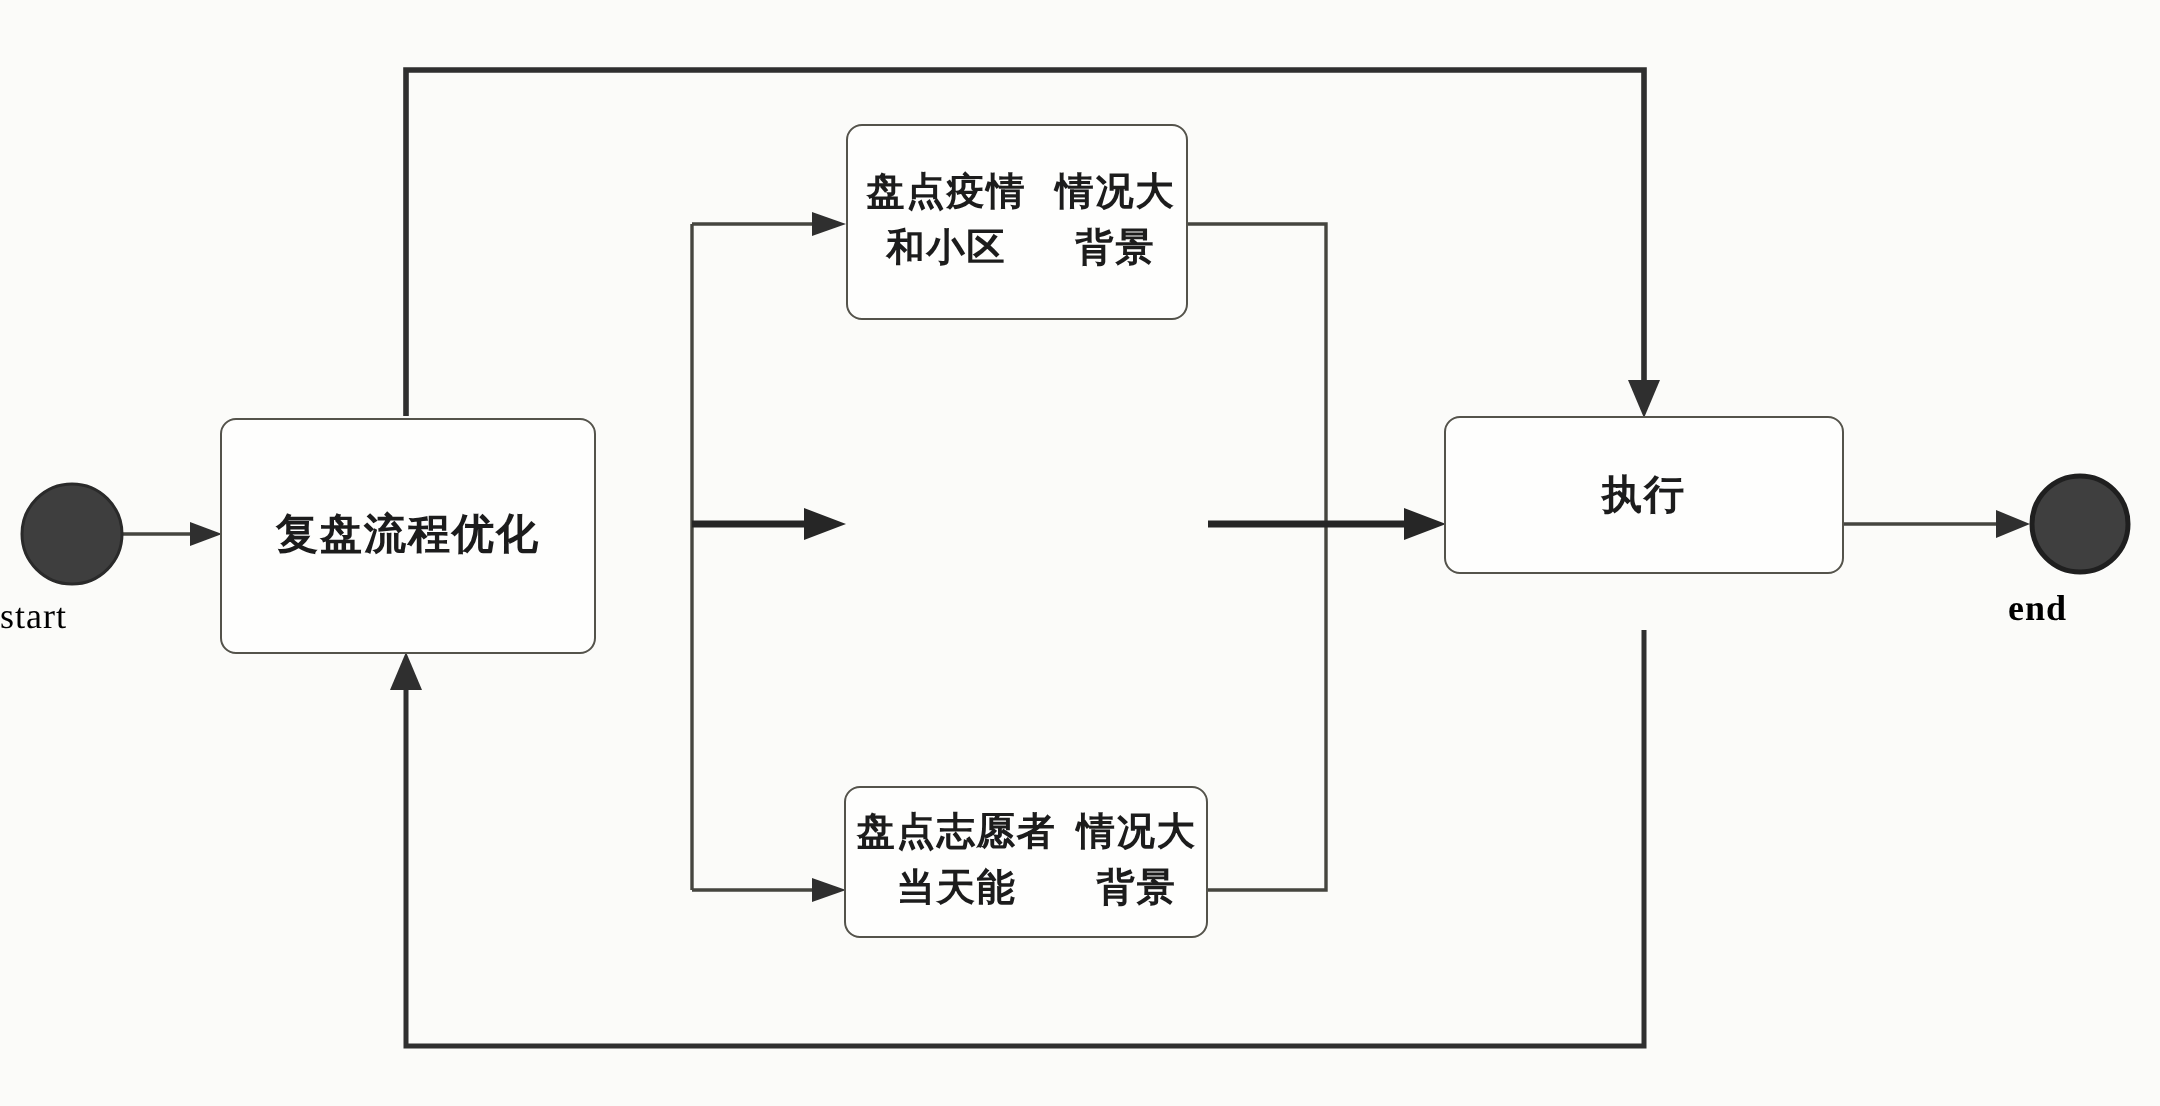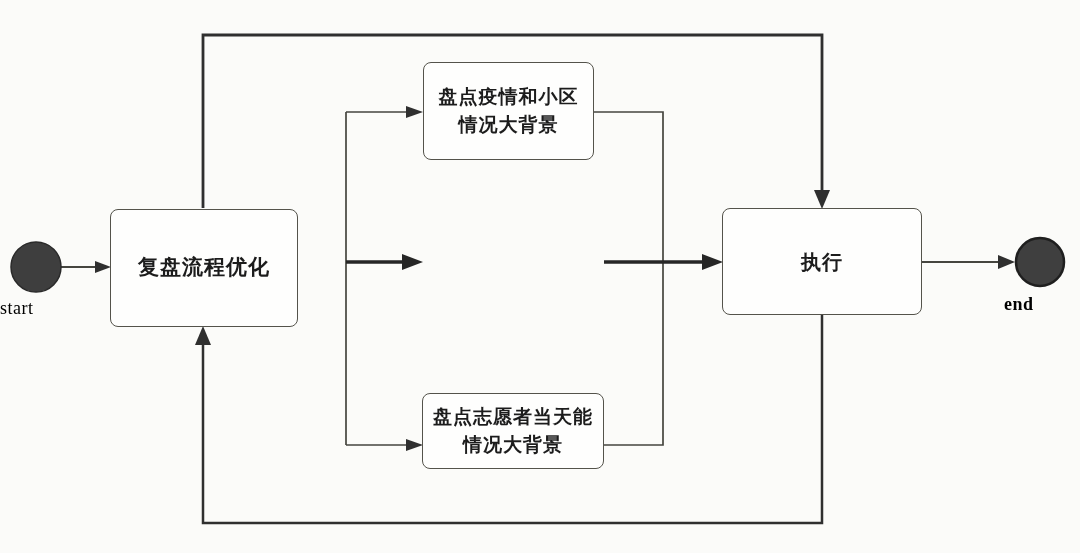--- a/index.html
+++ b/index.html
@@ -20,35 +20,35 @@
     left: 0; top: 0;
     width: 1080px; height: 553px;
   }
   .node {
     position: absolute;
     box-sizing: border-box;
     background: #fefefd;
     border: 1.6px solid #54534b;
     border-radius: 8px;
     display: flex;
-    flex-direction: column;
+    flex-direction: row;
     align-items: center;
     justify-content: center;
     text-align: center;
     color: #1c1c1c;
     font-weight: 700;
     line-height: 1.5;
     letter-spacing: 1px;
   }
   .node .ln { display: block; }
   #node-review   { left: 110px; top: 209px; width: 188px; height: 118px; font-size: 21px; }
   #node-task-top { left: 423px; top:  62px; width: 171px; height:  98px; font-size: 19px; }
   #node-task-mid { left: 423px; top: 213px; width: 181px; height:  97px; font-size: 19px; }
   #node-task-bot { left: 422px; top: 393px; width: 182px; height: 76px; font-size: 19px; }
-  #node-execute  { left: 722px; top: 208px; width: 200px; height: 107px; font-size: 20px; }
+  #node-execute  { left: 722px; top: 208px; width: 200px; height: 79px; font-size: 20px; }
   .terminal-label {
     position: absolute;
     color: #000000;
     font-size: 18px;
     text-align: left;
     letter-spacing: 0.5px;
   }
   #label-start { left: 0px;    top: 298px; width: 72px; }
   #label-end   { left: 1004px; top: 294px; width: 72px; font-weight: bold; }
 </style>

